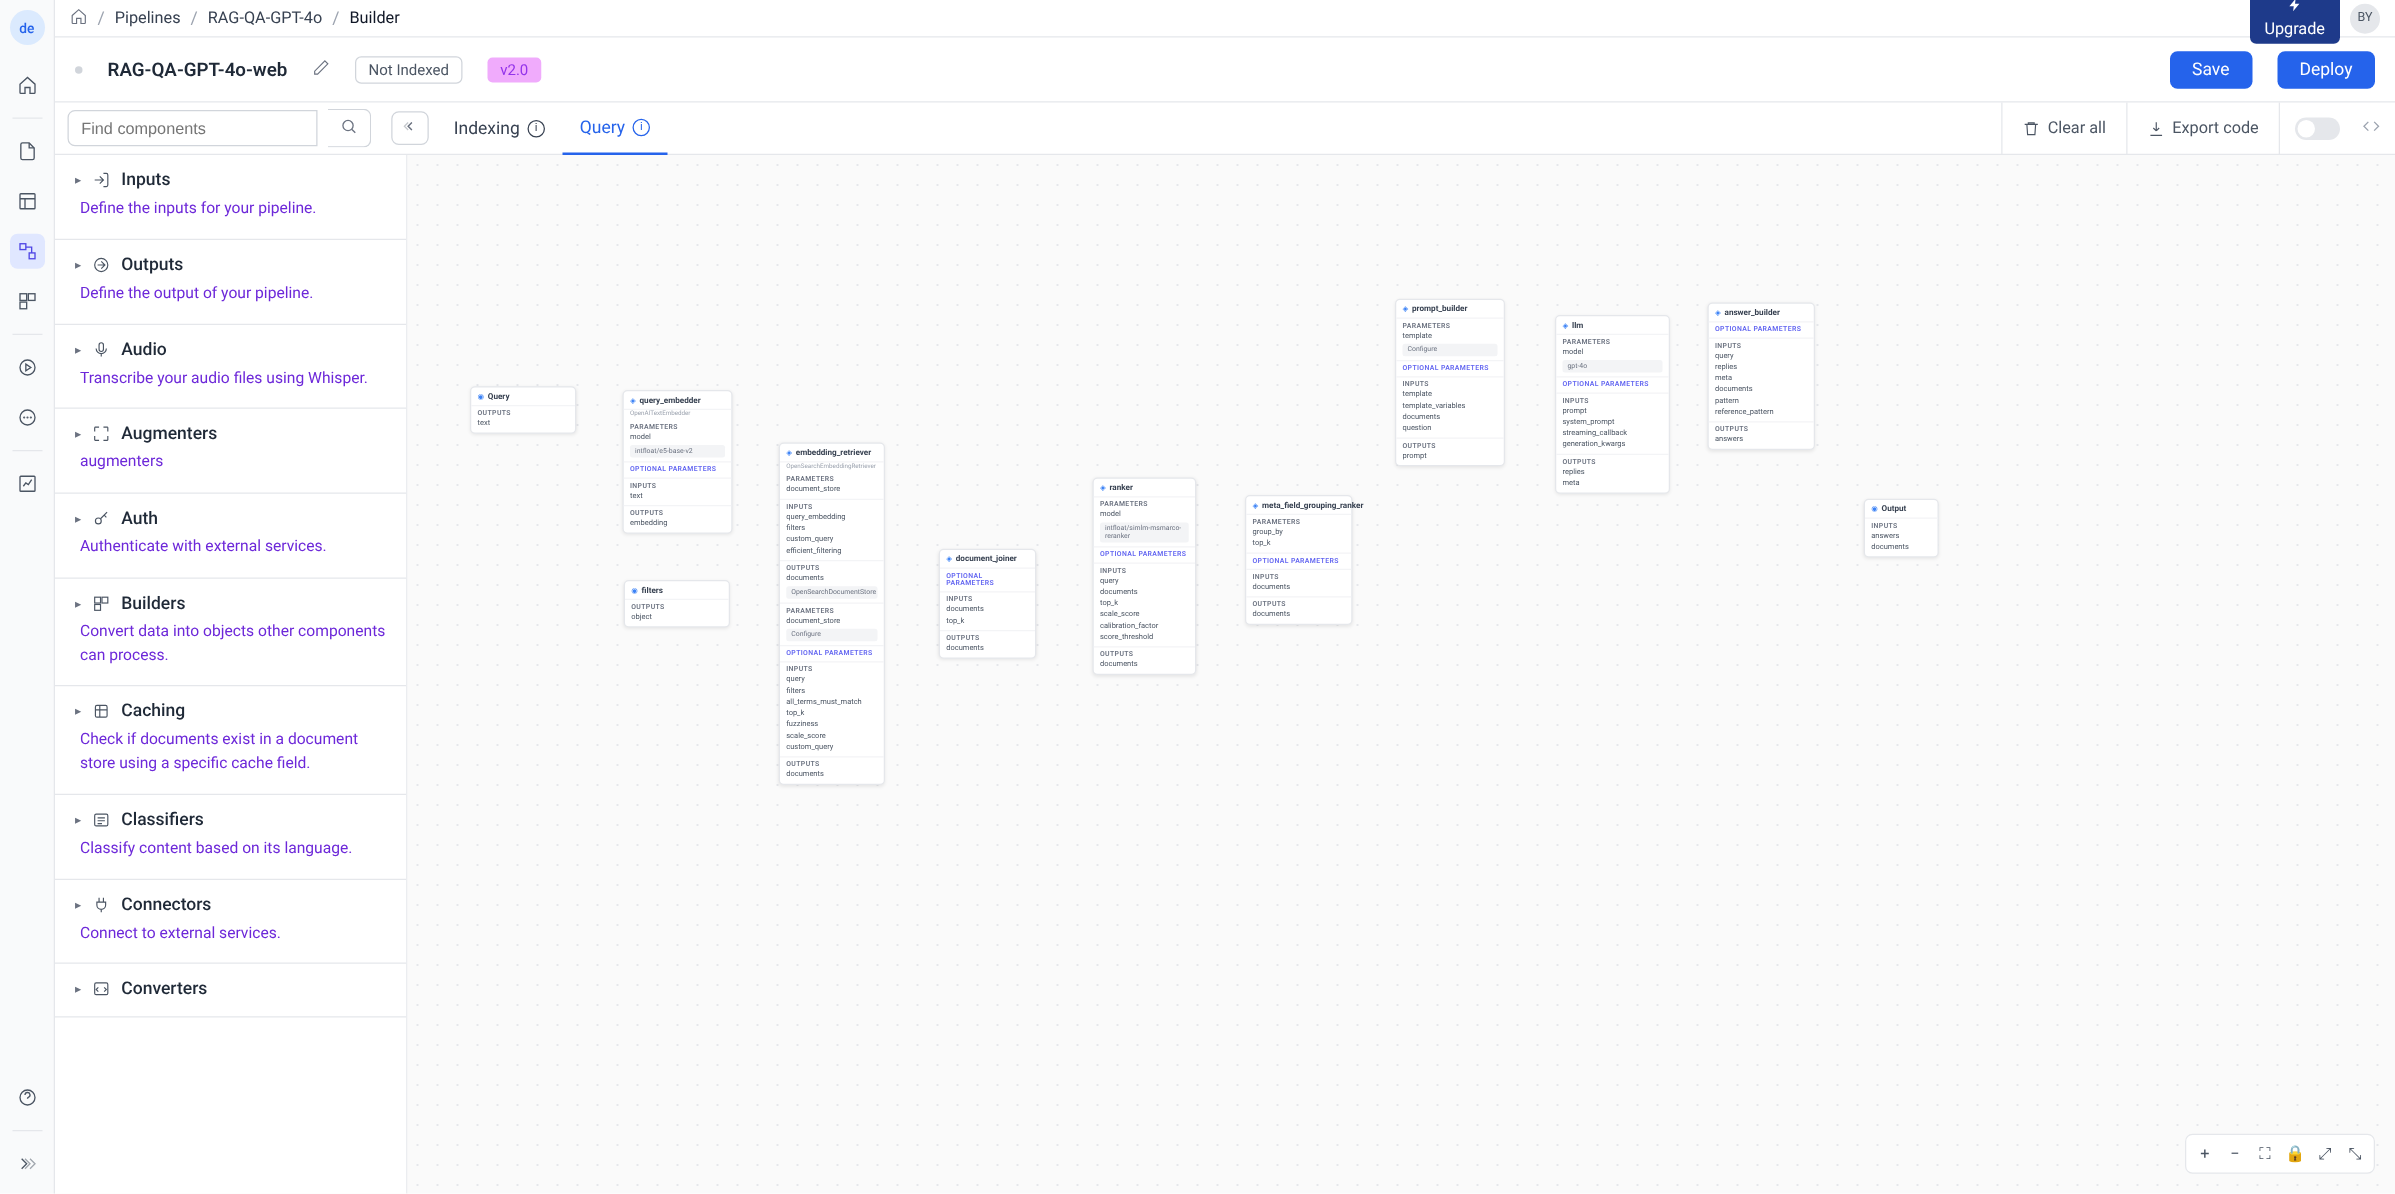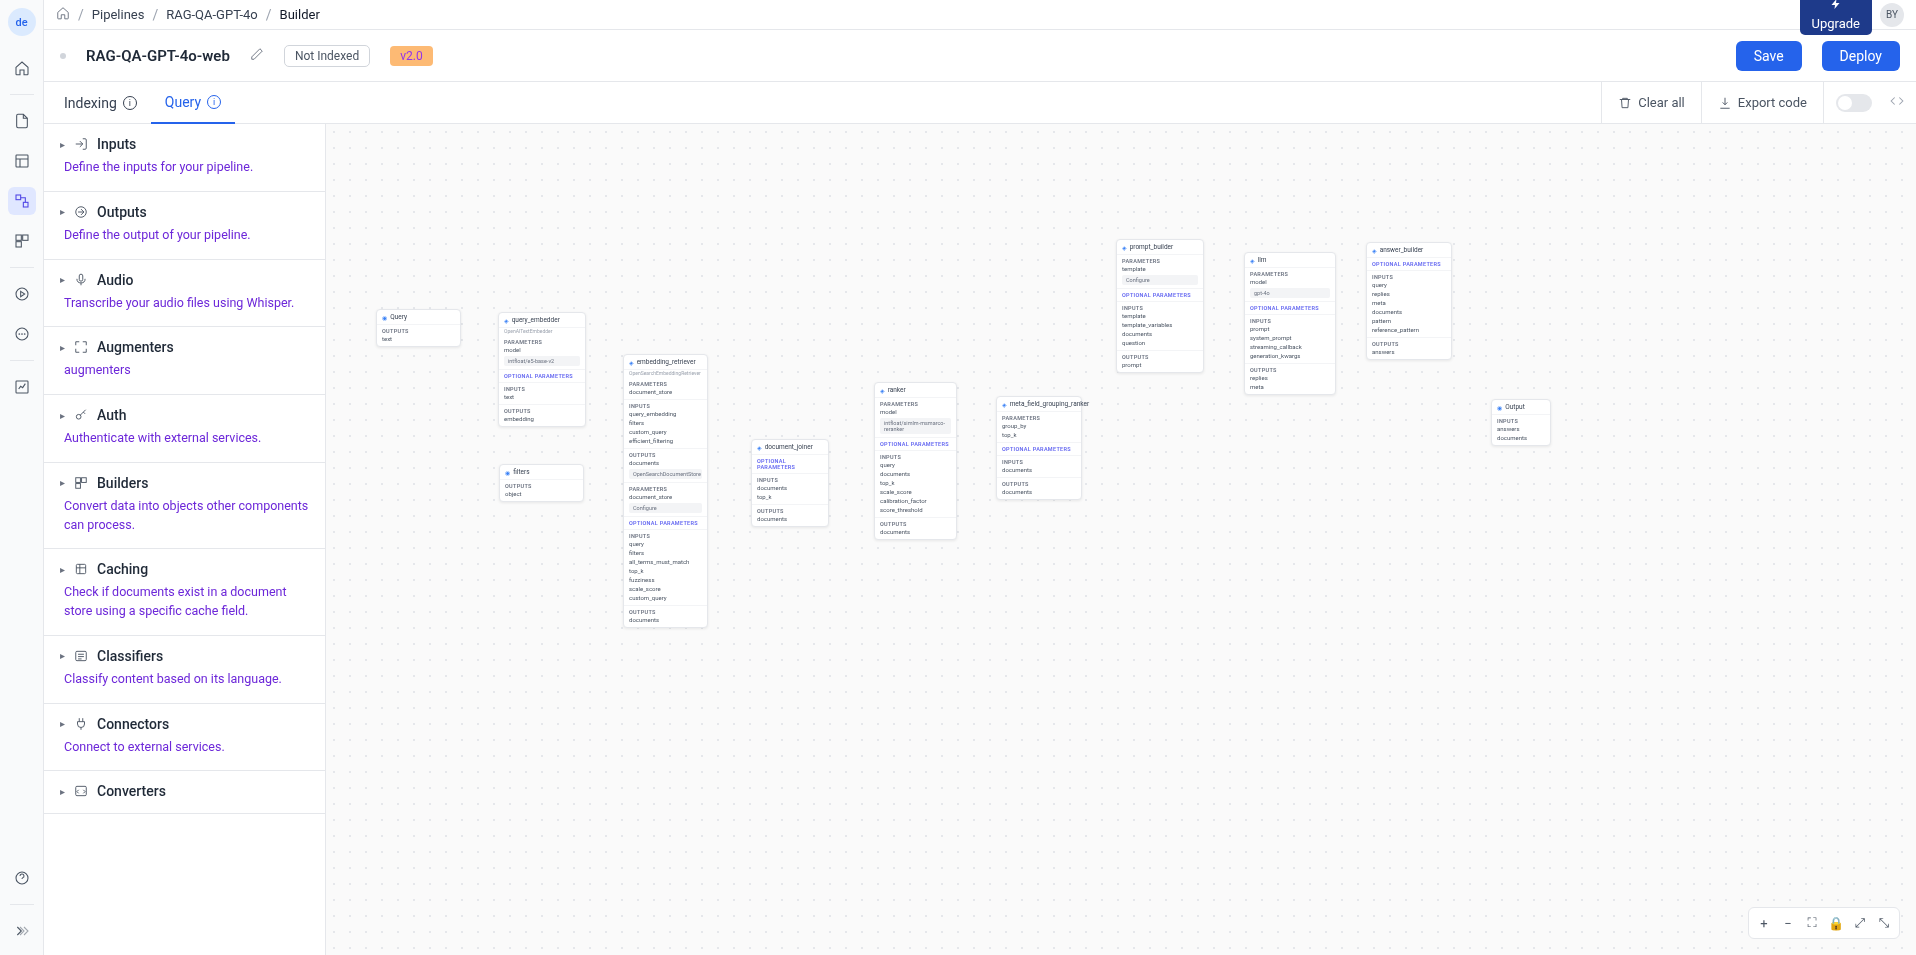--- a/index.html
+++ b/index.html
@@ -24,21 +24,21 @@
     .breadcrumb-spacer { flex: 1; }
     .upgrade-btn { background: #1e3a8a; color: #fff; padding: 4px 12px; border-radius: 5px; font-size: 13px; display: flex; align-items: center; gap: 6px; cursor: pointer; flex-direction: column; }
     .user-avatar { width: 24px; height: 24px; border-radius: 50%; background: #e5e7eb; display: flex; align-items: center; justify-content: center; font-size: 10px; color: #4b5563; }
     
     
     .pipeline-header { height: 52px; border-bottom: 1px solid #e5e7eb; display: flex; align-items: center; padding: 0 16px; gap: 20px; }
     .status-dot { width: 6px; height: 6px; border-radius: 50%; background: #d1d5db; }
     .pipeline-name { font-weight: 600; font-size: 15px; }
     .edit-icon { color: #6b7280; cursor: pointer; }
     .badge { border: 1px solid #d1d5db; border-radius: 5px; padding: 3px 10px; font-size: 12px; color: #4b5563; }
-    .badge-version { background: #fdba74; color: #9333ea; border: none; padding: 3px 10px; font-size: 12px; border-radius: 4px; }
+    .badge-version { background: #f0abfc; color: #9333ea; border: none; padding: 3px 10px; font-size: 12px; border-radius: 4px; }
     .header-spacer { flex: 1; }
     .save-btn { background: #2563eb; color: #fff; padding: 7px 18px; border-radius: 6px; font-size: 14px; cursor: pointer; }
     
     
     .toolbar { height: 42px; border-bottom: 1px solid #e5e7eb; display: flex; align-items: center; gap: 0; }
     .search-wrap { display: flex; align-items: center; padding-left: 10px; gap: 8px; }
     .search-input { border: 1px solid #d1d5db; border-radius: 6px 0 0 6px; padding: 6px 10px; font-size: 13px; width: 200px; outline: none; }
     .search-btn { border: 1px solid #d1d5db; border-left: none; border-radius: 0 6px 6px 0; padding: 6px 10px; background: #fff; cursor: pointer; color: #6b7280; }
     .collapse-btn { border: 1px solid #d1d5db; border-radius: 6px; padding: 5px 8px; background: #fff; cursor: pointer; color: #6b7280; margin-left: 8px; }
     .tab { padding: 0 14px; height: 42px; display: flex; align-items: center; gap: 6px; font-size: 14px; color: #374151; cursor: pointer; }
@@ -60,21 +60,21 @@
     .group-desc { font-size: 12.5px; color: #6d28d9; margin-top: 6px; margin-left: 4px; line-height: 1.5; }
     
     
     .canvas { flex: 1; position: relative; background: #fafafa; background-image: radial-gradient(#e5e7eb 1px, transparent 1px); background-size: 16px 16px; overflow: hidden; }
     .canvas-controls { position: absolute; right: 16px; bottom: 16px; display: flex; gap: 2px; background: #fff; border: 1px solid #e5e7eb; border-radius: 6px; padding: 4px; }
     .canvas-ctrl { width: 22px; height: 22px; display: flex; align-items: center; justify-content: center; cursor: pointer; color: #4b5563; font-size: 13px; }
     
     
     .node { position: absolute; background: #fff; border-radius: 4px; box-shadow: 0 1px 3px rgba(0,0,0,0.08); font-size: 6px; border: 1px solid #e5e7eb; }
     .node-head { display: flex; align-items: center; padding: 3px 5px; gap: 3px; border-bottom: 1px solid #f3f4f6; }
-    .node-title { font-weight: 400; font-size: 6.5px; color: #374151; }
+    .node-title { font-weight: 700; font-size: 6.5px; color: #374151; }
     .node-section { padding: 3px 5px; border-bottom: 1px solid #f3f4f6; }
     .node-section:last-child { border-bottom: none; }
     .sec-label { font-size: 5.5px; text-transform: uppercase; color: #6b7280; font-weight: 600; letter-spacing: 0.3px; }
     .sec-label.opt { color: #6366f1; }
     .node-field { font-size: 6px; color: #4b5563; padding: 1px 0; }
     .node-field-box { background: #f3f4f6; border-radius: 2px; padding: 2px 4px; font-size: 5.5px; color: #6b7280; margin-top: 2px; }
     
     svg.ico { width: 16px; height: 16px; }
     svg.ico-sm { width: 14px; height: 14px; }
     
@@ -191,20 +191,35 @@
           </svg>
       </span>
       <span class="badge">Not Indexed</span>
       <span class="badge-version">v2.0</span>
       <div class="header-spacer"></div>
       <div class="save-btn">Save</div>
       <div class="save-btn">Deploy</div>
     </div>
 
     <div class="toolbar">
+      <div class="search-wrap">
+        <input class="search-input" placeholder="Find components" style="">
+        <button class="search-btn">
+          <svg class="ico-sm" viewBox="0 0 24 24" fill="none" stroke="currentColor" stroke-width="1.8">
+              <circle cx="11" cy="11" r="7"></circle>
+              <path d="M21 21l-5-5"></path>
+            </svg>
+        </button>
+        <button class="collapse-btn">
+          <svg width="12" height="12" viewBox="0 0 24 24" fill="none" stroke="currentColor" stroke-width="2">
+              <path d="M15 6l-6 6 6 6M9 6l-6 6 6 6" opacity="0.4"></path>
+              <path d="M15 6l-6 6 6 6"></path>
+            </svg>
+        </button>
+      </div>
       <div class="tab" style="margin-left:6px">
         <span>Indexing</span>
         <span class="info-icon">i</span>
       </div>
       <div class="tab active">
         <span>Query</span>
         <span class="info-icon">i</span>
       </div>
       <div class="toolbar-spacer"></div>
       <div class="toolbar-action">

